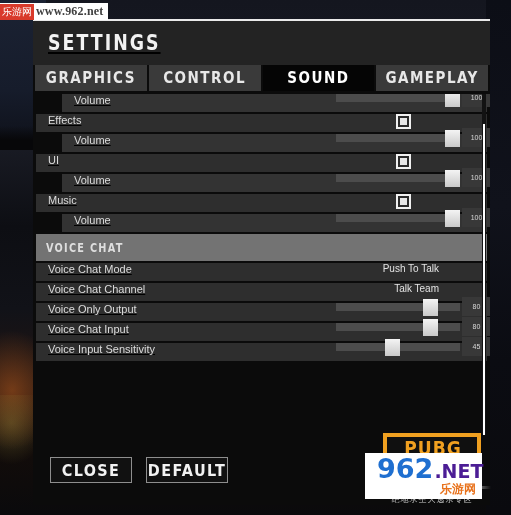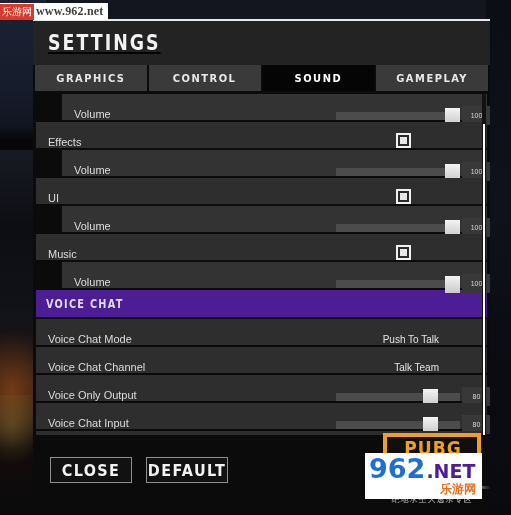--- a/index.html
+++ b/index.html
@@ -120,21 +120,21 @@
     height: 26px;
     gap: 2px;
     padding: 0 2px;
     background: #0b0b0b;
     box-sizing: border-box;
   }
   .tab {
     flex: 1 1 0;
     background: #3a3a3a;
     color: #e8e8e8;
-    font-size: 11px;
+    font-size: 15px;
     letter-spacing: 1.5px;
     font-weight: bold;
     display: flex;
     align-items: center;
     justify-content: center;
     font-family: "DejaVu Sans Condensed", "Liberation Sans Narrow", "Liberation Sans", sans-serif;
     transform-origin: center;
     cursor: pointer;
   }
   .tab.active {
@@ -149,45 +149,45 @@
     margin-top: 3px;
     background: #0b0b0b;
     overflow: hidden;
   }
   #rows {
     padding: 0 3px 0 3px;
   }
 
   .row {
     position: relative;
-    height: 26px;
+    height: 18px;
     margin-bottom: 2px;
     background: #2e2e2e;
     display: flex;
-    align-items: flex-end;
-    box-sizing: border-box;
+    align-items: flex-start;
+    box-sizing: border-box;
+    text-decoration: underline;
   }
   .row.indent {
     margin-left: 26px;
     background: #333333;
   }
   .row-label {
     color: #dcdcdc;
     font-size: 11px;
     padding-left: 12px;
     white-space: nowrap;
     font-family: "Liberation Sans", sans-serif;
   }
   .row-value {
     position: absolute;
     right: 48px;
     color: #e2e2e2;
     font-size: 10px;
     font-family: "Liberation Sans", sans-serif;
-    margin-top: 11px;
   }
 
   
   .checkbox {
     position: absolute;
     right: 76px;
     width: 15px;
     height: 15px;
     border: 2px solid #f0f0f0;
     background: #2a2a2a;
@@ -231,21 +231,21 @@
     font-size: 7px;
     display: flex;
     align-items: center;
     justify-content: center;
     font-family: "Liberation Sans", sans-serif;
   }
 
   
   .section-header {
     height: 27px;
-    background: #4c1d95;
+    background: #737373;
     display: flex;
     align-items: center;
     padding-left: 10px;
     margin-bottom: 2px;
   }
   .section-header span {
     color: #dedede;
     font-size: 12px;
     font-weight: bold;
     letter-spacing: 1.4px;
@@ -358,21 +358,21 @@
   #watermark-962 {
     position: absolute;
     left: 6px;
     top: 26px;
     width: 117px;
     height: 46px;
     background: #ffffff;
     display: flex;
     flex-direction: column;
     justify-content: center;
-    padding-left: 4px;
+    padding-left: 12px;
     box-sizing: border-box;
   }
   #watermark-962 .line1 {
     display: flex;
     align-items: baseline;
   }
   #watermark-962 .num {
     color: #1f6fd0;
     font-size: 27px;
     font-weight: bold;

